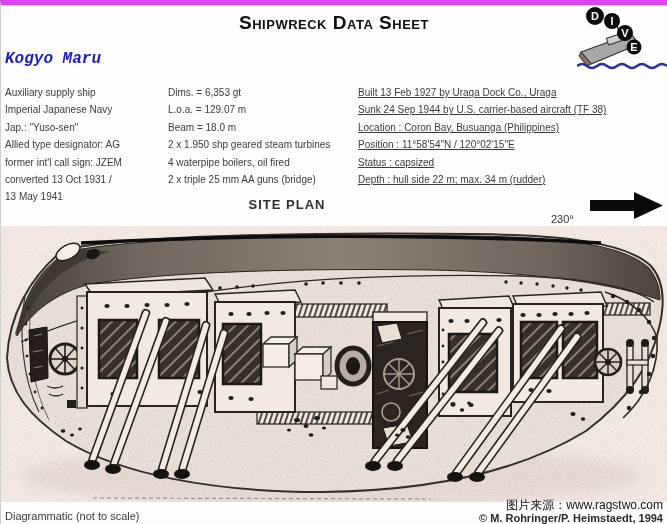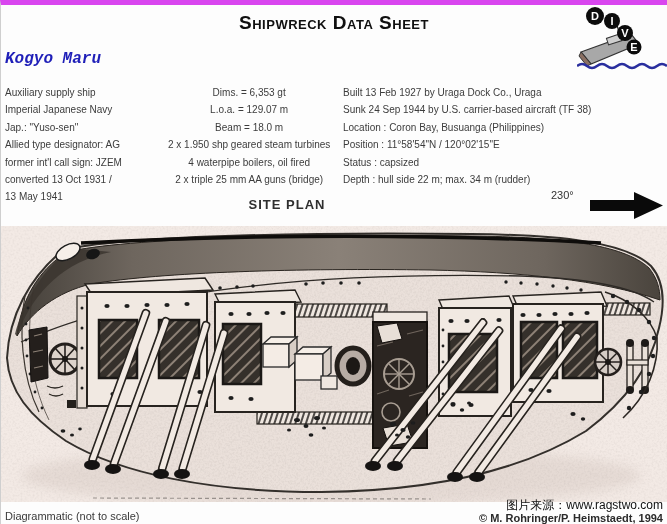--- a/index.html
+++ b/index.html
@@ -12,27 +12,27 @@
     position:absolute;top:7px;left:0;width:100%;text-align:center;
     font-variant:small-caps;font-weight:bold;font-size:19px;letter-spacing:.5px;color:#101010;
   }
   .ship-name{
     position:absolute;top:45px;left:4px;
     font-weight:bold;font-style:italic;font-size:16px;color:#1f1fb8;font-family:Liberation Mono, monospace;
   }
   .info-col{position:absolute;top:79px;font-size:10px;color:#3c3c3c;white-space:nowrap;}
   .info-col div{height:17.4px;line-height:17.4px;}
   .col1{left:4px;}
-  .col2{left:167px;text-align:center;}
-  .col3{left:342px;}
+  .col2{left:167px;}
+  .col3{left:357px;text-decoration:underline;}
   .site-plan-label{
     position:absolute;top:192px;left:0;width:572px;text-align:center;
     font-weight:bold;font-size:13px;letter-spacing:1px;color:#2e2e2e;
   }
-  .bearing{position:absolute;top:184px;left:550px;font-size:11px;color:#333;}
+  .bearing{position:absolute;top:208px;left:550px;font-size:11px;color:#333;}
   .arrow-svg{position:absolute;top:187px;left:589px;}
   .logo-svg{position:absolute;top:1px;left:576px;}
   .drawing{position:absolute;top:221px;left:0;}
   .footer-note{position:absolute;top:505px;left:4px;font-weight:normal;font-size:11px;color:#3a3a3a;}
   .footer-right{position:absolute;top:494px;right:4px;text-align:right;line-height:13px;}
   .footer-source{font-size:12px;color:#101010;}
   .footer-copy{font-weight:bold;font-size:11px;color:#2a2a2a;}
 </style>
 </head>
 <body>

